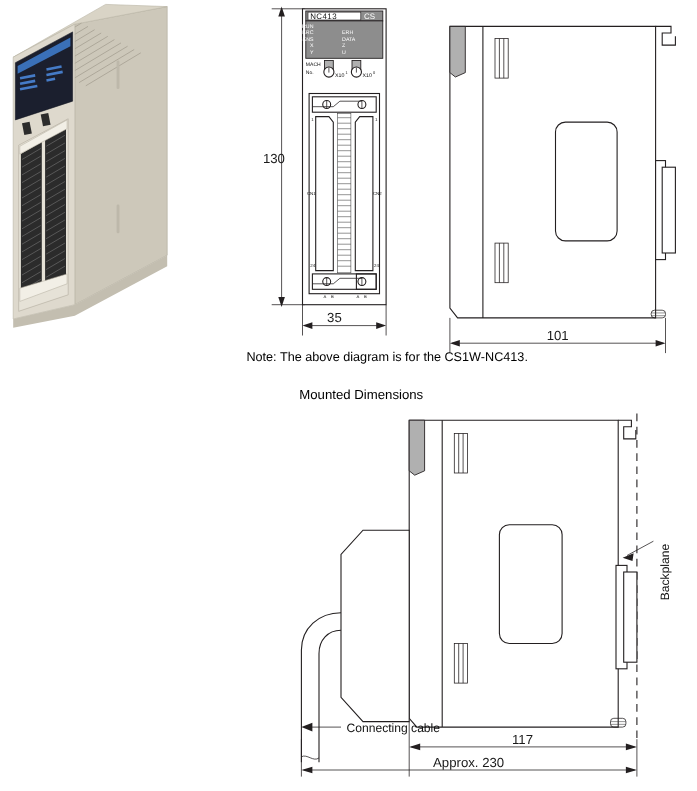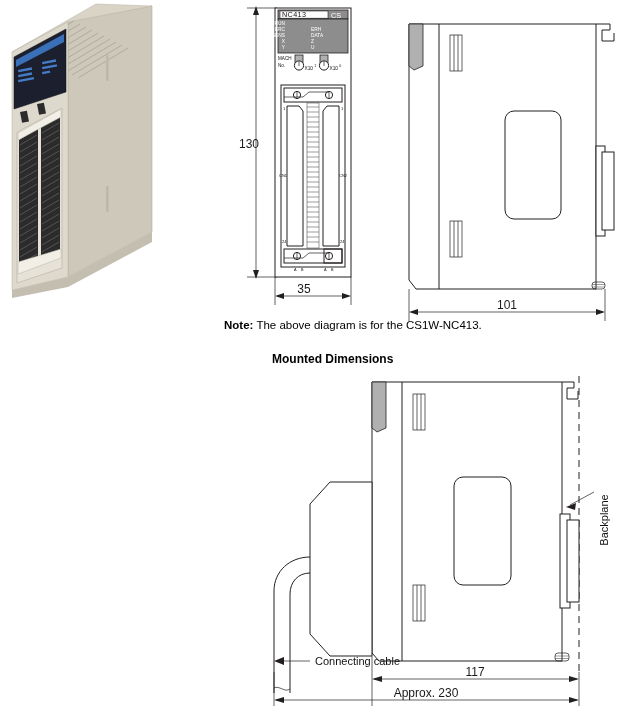--- a/index.html
+++ b/index.html
@@ -5,22 +5,22 @@
   html,body{margin:0;padding:0;background:#ffffff;}
   body{width:634px;height:719px;position:relative;overflow:hidden;
        font-family:"Liberation Sans",sans-serif;color:#000;}
   .abs{position:absolute;}
 
   
   #photo{left:0;top:0;width:220px;height:300px;}
 
   
   #note{left:224px;top:319px;font-size:11.5px;color:#000;}
-  #note b{font-weight:bold;}
-  #mounted-h{left:224px;top:352px;font-size:12px;font-weight:bold;padding-left:48px;}
+  #note b{font-weight:normal;}
+  #mounted-h{left:224px;top:352px;font-size:12px;font-weight:normal;padding-left:48px;}
 
   svg{display:block;}
   .stk{fill:none;stroke:#231f20;stroke-width:1;}
   .stk-thin{fill:none;stroke:#231f20;stroke-width:.7;}
   .stk-hair{fill:none;stroke:#3a3a3a;stroke-width:.5;}
   .fillw{fill:#ffffff;stroke:#231f20;stroke-width:1;}
   .fillgrey{fill:#8d8d8d;stroke:#231f20;stroke-width:.8;}
   .filldk{fill:#b0b0b0;stroke:#231f20;stroke-width:.8;}
   .dash{fill:none;stroke:#231f20;stroke-width:1;stroke-dasharray:7 5;}
   .wtxt{fill:#ffffff;font-family:"Liberation Sans",sans-serif;}

